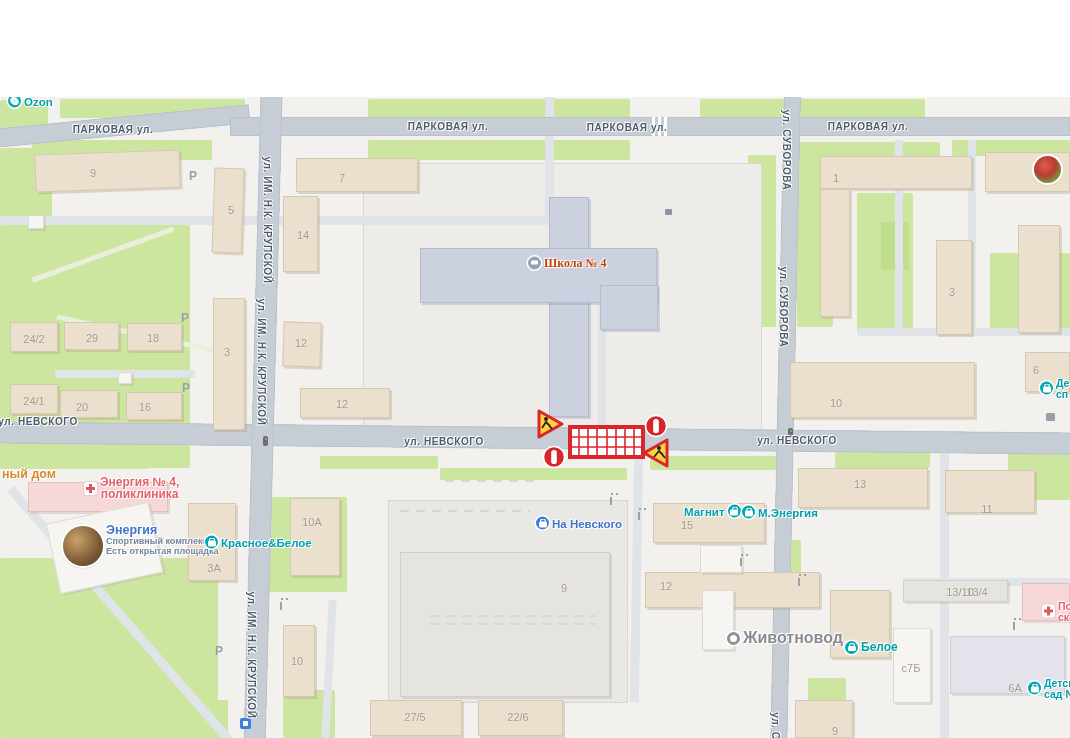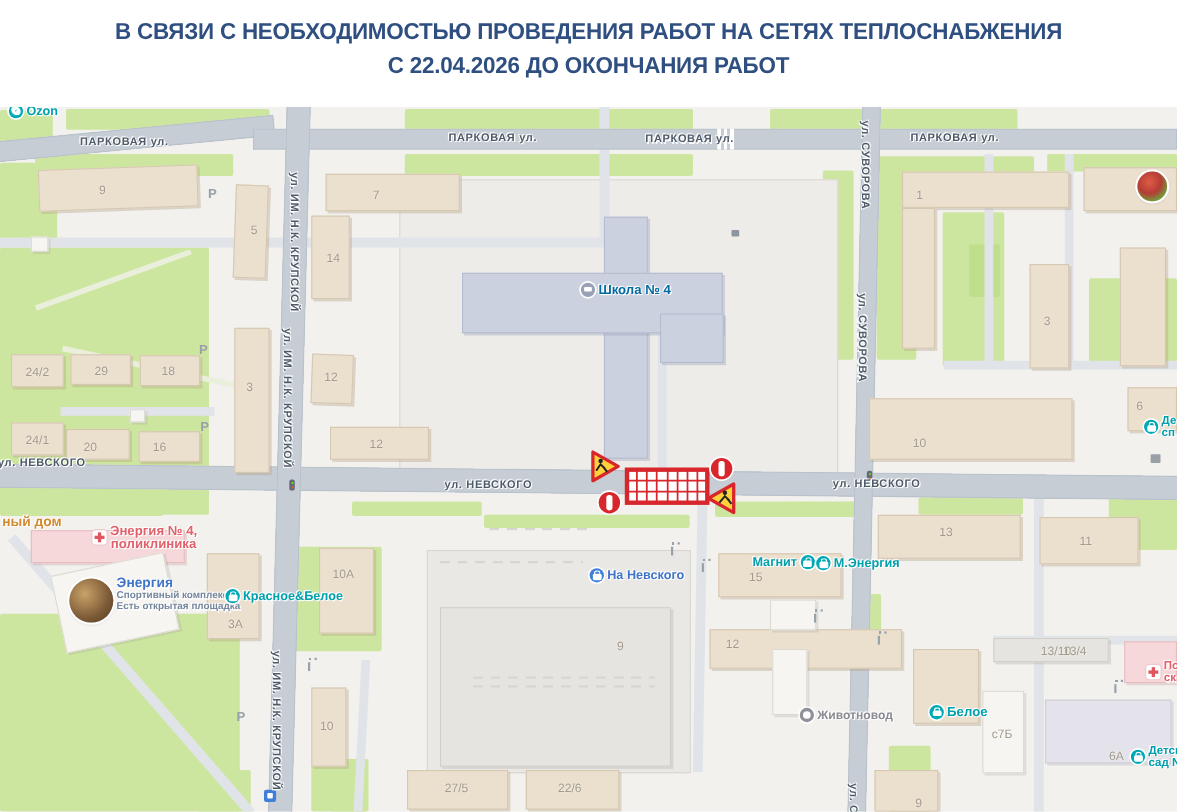--- a/index.html
+++ b/index.html
@@ -34,21 +34,21 @@
       text-shadow:0 0 2px #fff,0 0 2px #fff,1px 1px 0 #fff,-1px -1px 0 #fff;}
   .lbl-street.vert{transform:translate(-50%,-50%) rotate(90deg);}
   .lbl-num{position:absolute;color:#a29a8b;font-size:11px;transform:translate(-50%,-50%);
       white-space:nowrap;z-index:5;text-shadow:0 0 2px rgba(255,255,255,.8);}
   .lbl-p{position:absolute;color:#9aa0a8;font-size:12px;font-weight:bold;transform:translate(-50%,-50%);z-index:5;}
   .poi{position:absolute;display:flex;align-items:center;gap:3px;font-weight:bold;font-size:11.5px;
       white-space:nowrap;z-index:8;transform:translate(0,-50%);
       text-shadow:0 0 2px #fff,0 0 2px #fff,1px 1px 0 #fff,-1px -1px 0 #fff;}
   .poi .col{display:flex;flex-direction:column;line-height:10.5px;font-size:10.5px;}
   .teal{color:#00a0ac;} .blue{color:#3f74c9;} .redp{color:#e0606b;}
-  .grayp{color:#8a8a92;} .orangep{color:#d28a2e;} .schp{color:#0369a1;}
+  .grayp{color:#8a8a92;} .orangep{color:#d28a2e;} .schp{color:#c2410c;font-family:Liberation Serif, serif;}
   .sub{font-weight:bold;font-size:9px;color:#74859e;line-height:9.5px;}
   
   .pin{width:13px;height:13px;border-radius:50%;position:relative;flex:0 0 auto;box-shadow:0 0 0 1.5px #fff;}
   .pin.tealbg{background:#00a9b4;} .pin.bluebg{background:#3f7fd9;}
   .pin::before{content:"";position:absolute;left:4px;top:2px;width:4px;height:3px;border:1px solid #fff;
       border-bottom:none;border-radius:3px 3px 0 0;}
   .pin::after{content:"";position:absolute;left:2.5px;top:5px;width:8px;height:5.5px;background:#fff;border-radius:1.5px;}
   .pin-o::before{display:none;} .pin-o::after{content:"O";background:none;left:0;top:0;width:13px;height:13px;
       color:#fff;font-size:9px;font-weight:bold;text-align:center;line-height:13px;}
   .pin-sch{background:#98a2b6;} .pin-sch::before{display:none;}
@@ -69,24 +69,20 @@
   .busstop{position:absolute;width:11px;height:11px;background:#3f7fd9;border-radius:2px;z-index:4;}
   .busstop::before{content:"";position:absolute;left:3px;top:3px;width:5px;height:5px;background:#fff;border-radius:1px;}
   .grayic{position:absolute;width:9px;height:8px;background:#9aa0a8;border-radius:1px;z-index:4;}
   .closure{position:absolute;z-index:20;}
 </style>
 </head>
 <body>
 
 <div class="screen">
 
-  <div class="hdr">
-    <div>В СВЯЗИ С НЕОБХОДИМОСТЬЮ ПРОВЕДЕНИЯ РАБОТ НА СЕТЯХ ТЕПЛОСНАБЖЕНИЯ</div>
-    <div>С 22.04.2026 ДО ОКОНЧАНИЯ РАБОТ</div>
-  </div>
 
   <div class="map" id="map">
     <div id="shapes">
         <div class="green" style="left: 0px; top: 3px; width: 48px; height: 42px;"></div>
         <div class="green" style="left: 60px; top: 2px; width: 185px; height: 19px;"></div>
         <div class="green" style="left: 368px; top: 2px; width: 262px; height: 19px;"></div>
         <div class="green" style="left: 700px; top: 2px; width: 225px; height: 19px;"></div>
         <div class="green" style="left: 952px; top: 43px; width: 118px; height: 16px;"></div>
         <div class="green" style="left: 32px; top: 43px; width: 180px; height: 20px;"></div>
         <div class="green" style="left: 368px; top: 43px; width: 262px; height: 20px;"></div>
@@ -214,21 +210,21 @@
     <span class="lbl-num" style="left:92px;top:241px">29</span>
     <span class="lbl-num" style="left:153px;top:241px">18</span>
     <span class="lbl-num" style="left:34px;top:304px">24/1</span>
     <span class="lbl-num" style="left:82px;top:310px">20</span>
     <span class="lbl-num" style="left:145px;top:310px">16</span>
     <span class="lbl-num" style="left:227px;top:255px">3</span>
     <span class="lbl-num" style="left:301px;top:246px">12</span>
     <span class="lbl-num" style="left:342px;top:307px">12</span>
     <span class="lbl-num" style="left:836px;top:306px">10</span>
     <span class="lbl-num" style="left:860px;top:387px">13</span>
-    <span class="lbl-num" style="left:987px;top:395px">11</span>
+    <span class="lbl-num" style="left:987px;top:412px">11</span>
     <span class="lbl-num" style="left:687px;top:428px">15</span>
     <span class="lbl-num" style="left:312px;top:425px">10А</span>
     <span class="lbl-num" style="left:214px;top:471px">3А</span>
     <span class="lbl-num" style="left:564px;top:491px">9</span>
     <span class="lbl-num" style="left:666px;top:489px">12</span>
     <span class="lbl-num" style="left:960px;top:495px">13/10</span>
     <span class="lbl-num" style="left:977px;top:495px">13/4</span>
     <span class="lbl-num" style="left:911px;top:571px">с7Б</span>
     <span class="lbl-num" style="left:1015px;top:591px">6А</span>
     <span class="lbl-num" style="left:297px;top:564px">10</span>
@@ -270,21 +266,21 @@
       <span>На Невского</span>
     </div>
     <div class="poi teal" style="left:684px;top:414px">
       <span>Магнит</span>
       <span class="pin tealbg"></span>
     </div>
     <div class="poi teal" style="left:742px;top:415px">
       <span class="pin tealbg"></span>
       <span>М.Энергия</span>
     </div>
-    <div class="poi grayp" style="left:727px;top:553px;font-size:11px">
+    <div class="poi grayp" style="left:727px;top:541px;font-size:16px">
       <span class="pin pin-ring"></span>
       <span>Животновод</span>
     </div>
     <div class="poi teal" style="left:845px;top:550px;font-size:12px">
       <span class="pin tealbg"></span>
       <span>Белое</span>
     </div>
     <div class="poi teal" style="left:1028px;top:591px">
       <span class="pin tealbg"></span>
       <span class="col">

